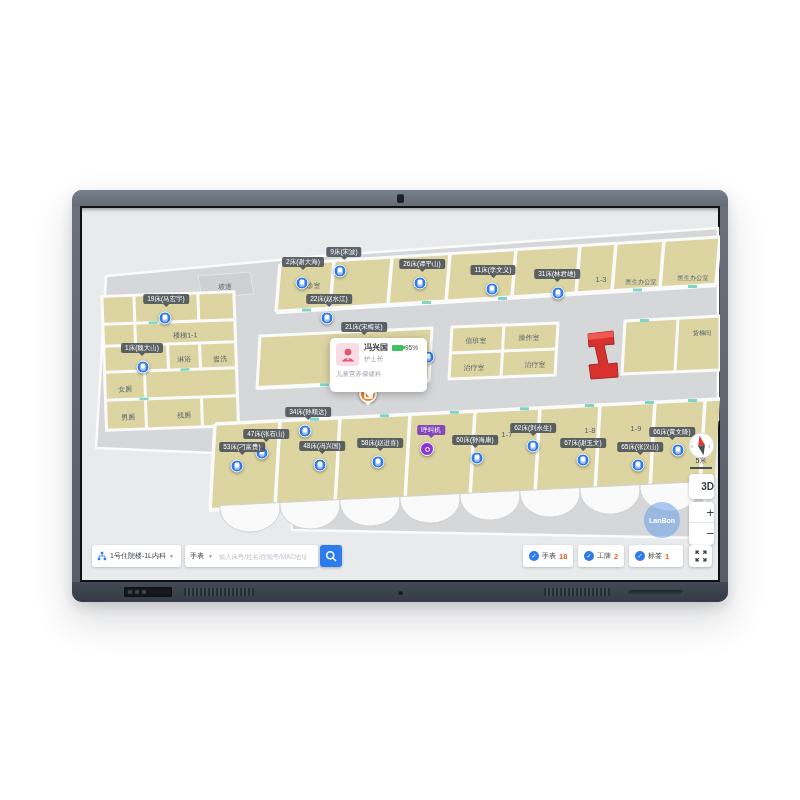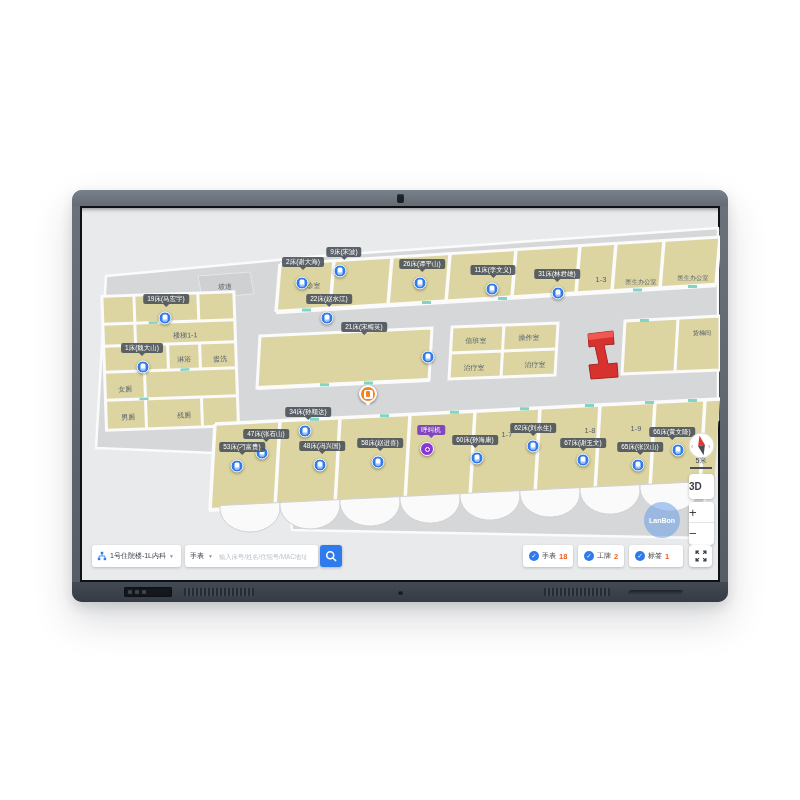--- a/index.html
+++ b/index.html
@@ -75,21 +75,21 @@
   .p-pct{font-size:6.5px;color:#555;}
   .p-role{font-size:6.5px;color:#979ea6;margin-top:3px;}
   .p-dept{font-size:6.5px;color:#979ea6;margin-top:4px;}
 
   
   .compass{position:absolute;left:608px;top:226px;width:27px;height:27px;z-index:9;}
   .scale{position:absolute;left:605px;top:250px;width:32px;text-align:center;z-index:9;
     font-size:7px;color:#3c4248;}
   .scale b{display:block;margin:1px auto 0;width:22px;height:0;border-bottom:2px solid #4a4f55;}
   .btn3d,.zoomstack,.fsbtn{position:absolute;background:#fff;border-radius:4px;
-    box-shadow:0 1px 3px rgba(0,0,0,.25);z-index:9;text-align:left;color:#3a3f46;}
+    box-shadow:0 1px 3px rgba(0,0,0,.25);z-index:9;text-align:right;color:#3a3f46;}
   .btn3d{left:609px;top:268px;width:25px;height:25px;font-size:10px;font-weight:bold;line-height:25px;}
   .zoomstack{left:609px;top:296px;width:25px;height:43px;}
   .zoomstack .z{height:21px;line-height:21px;font-size:13px;cursor:pointer;}
   .zoomstack .z:first-child{border-bottom:1px solid #e2e4e6;}
   .ball{position:absolute;left:564px;top:296px;width:36px;height:36px;border-radius:50%;z-index:4;
     background:rgba(108,158,232,.55);display:flex;align-items:center;justify-content:center;
     color:#fff;font-size:7px;font-weight:bold;}
 
   
   .panel{position:absolute;top:339px;height:22px;background:#fff;border-radius:3px;
@@ -282,20 +282,42 @@
           <span class="mi"></span>
         </div>
       </div>
 
     <div class="person" style="left: 288px; top: 188px;">
       <span class="badge">
           <i></i>
         </span>
     </div>
 
+    <div class="popup">
+      <div class="row">
+        <div class="avatar">
+          <svg width="18" height="18" viewBox="0 0 22 22">
+            <circle cx="11" cy="7.5" r="4" fill="#e2556e"></circle>
+            <path d="M3,19 Q11,10 19,19 Z" fill="#e2556e"></path>
+            <path d="M9.6,16 h2.8 M11,14.6 v2.8" stroke="#fff" stroke-width="1"></path>
+          </svg>
+        </div>
+        <div>
+          <div style="display:flex;align-items:center;">
+            <span class="p-name">冯兴国</span>
+            <span class="p-batt">
+                <span class="batt"></span>
+            <span class="p-pct">95%</span>
+              </span>
+          </div>
+          <div class="p-role">护士长</div>
+        </div>
+      </div>
+      <div class="p-dept">儿童营养保健科</div>
+    </div>
 
     <div class="compass">
       <svg width="27" height="27" viewBox="0 0 27 27">
         <circle cx="13.5" cy="13.5" r="12.5" fill="#fff" stroke="#d8d9db" stroke-width="1"></circle>
         <g transform="rotate(-12 13.5 13.5)">
           <polygon points="13.5,3.5 17,13.5 10,13.5" fill="#e0392f"></polygon>
           <polygon points="13.5,23.5 17,13.5 10,13.5" fill="#4a4f55"></polygon>
         </g>
         <text x="3" y="16.5" font-size="7" fill="#9aa0a6">‹</text>
         <text x="20" y="16.5" font-size="7" fill="#9aa0a6">›</text>

